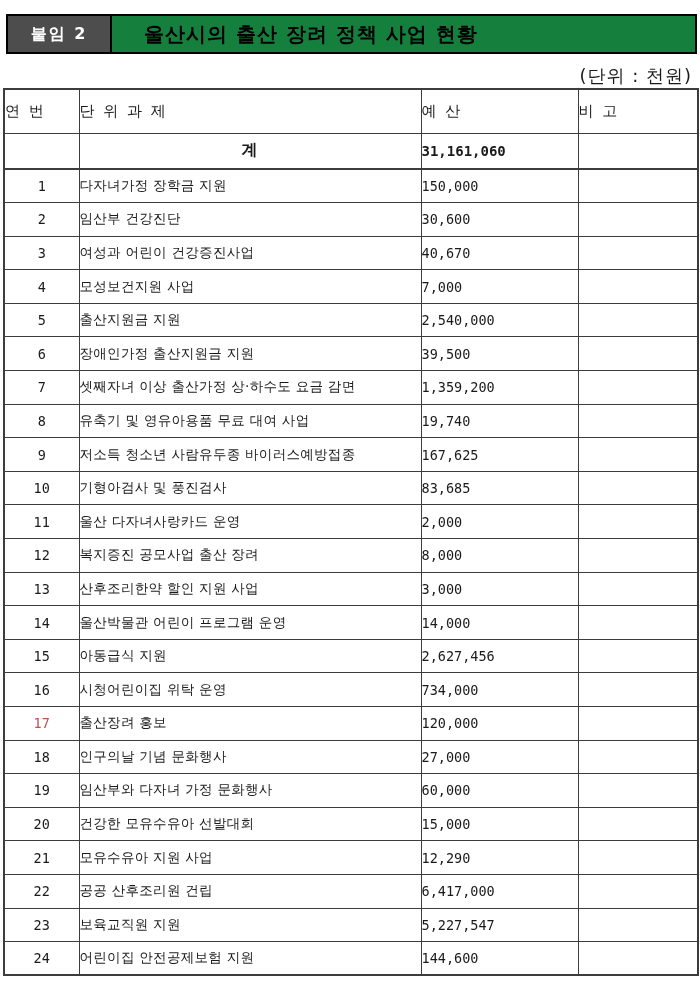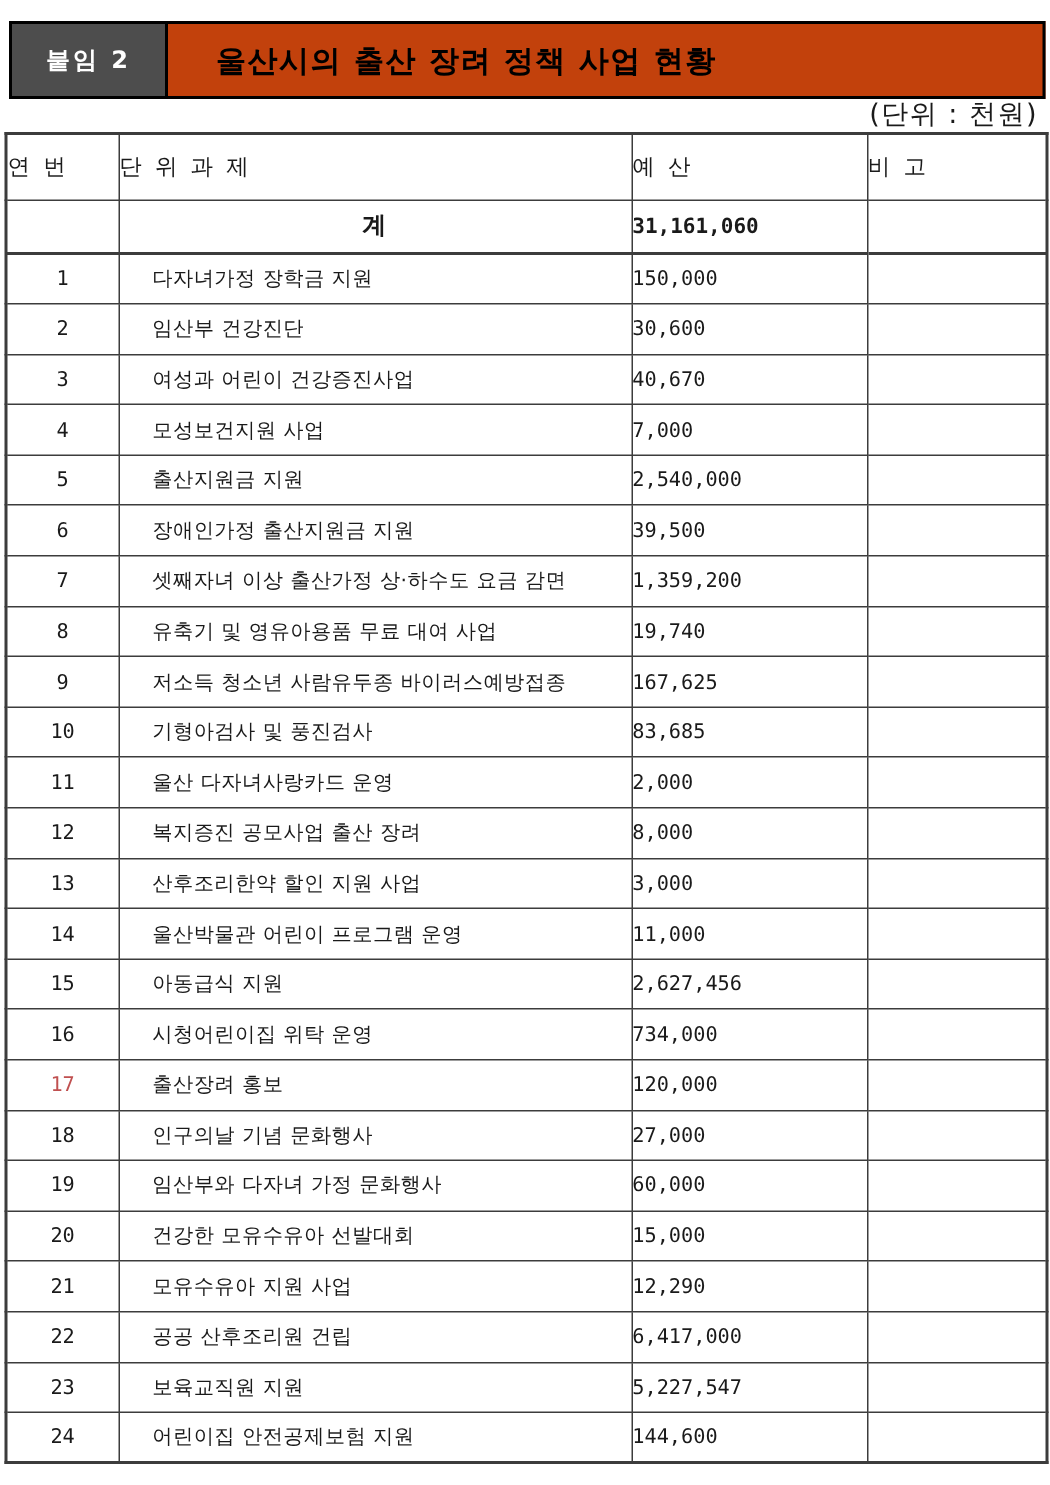--- a/index.html
+++ b/index.html
@@ -13,22 +13,22 @@
   body{
     width:700px;height:990px;
     font-family:"DejaVu Sans","Liberation Sans",sans-serif;
     color:var(--text-color);
     overflow:hidden;
   }
   .page{width:700px;height:990px;position:relative;background:#fff;}
 
   
   .header-bar{
-    position:absolute;left:6px;top:14px;width:691px;height:52px;
-    border:2px solid #000;background:#c2410c;
+    position:absolute;left:6px;top:14px;width:691px;height:40px;
+    border:2px solid #000;background:#15803d;
     display:flex;align-items:stretch;
   }
   .badge{
     width:104px;background:var(--badge-bg);color:#ffffff;
     display:flex;align-items:center;justify-content:center;
     font-size:16px;font-weight:bold;letter-spacing:2px;
     border-right:2px solid #000;
     flex:0 0 auto;
   }
   .title{
@@ -61,21 +61,21 @@
     height:44px;font-size:15px;text-align:left;letter-spacing:2px;
   }
   tr.total-row td{height:36px;border-bottom:2px solid var(--border-color);}
   tr.total-row .total-label{
     text-align:center;font-weight:bold;font-size:16px;letter-spacing:1px;
   }
   tr.total-row .num{font-weight:bold;font-size:14px;}
   tbody tr.data-row td{height:33.6px;}
   td.no-cell{text-align:center;font-family:"DejaVu Sans Mono","Liberation Mono",monospace;font-size:13px;}
   td.no-cell.hl{color:var(--hl-color);}
-  td.task-cell{text-align:left;padding-left:22px;letter-spacing:0.3px;}
+  td.task-cell{text-align:left;letter-spacing:0.3px;}
   td.num{
     text-align:left;padding-right:12px;
     font-family:"DejaVu Sans Mono","Liberation Mono",monospace;
     font-size:13px;
   }
 </style>
 </head>
 <body>
 
 <div class="page">
@@ -183,21 +183,21 @@
     </tr>
         <tr class="data-row">
       <td class="no-cell">13</td>
       <td class="task-cell">산후조리한약 할인 지원 사업</td>
       <td class="num">3,000</td>
       <td></td>
     </tr>
         <tr class="data-row">
       <td class="no-cell">14</td>
       <td class="task-cell">울산박물관 어린이 프로그램 운영</td>
-      <td class="num">11,000</td>
+      <td class="num">14,000</td>
       <td></td>
     </tr>
         <tr class="data-row">
       <td class="no-cell">15</td>
       <td class="task-cell">아동급식 지원</td>
       <td class="num">2,627,456</td>
       <td></td>
     </tr>
         <tr class="data-row">
       <td class="no-cell">16</td>

